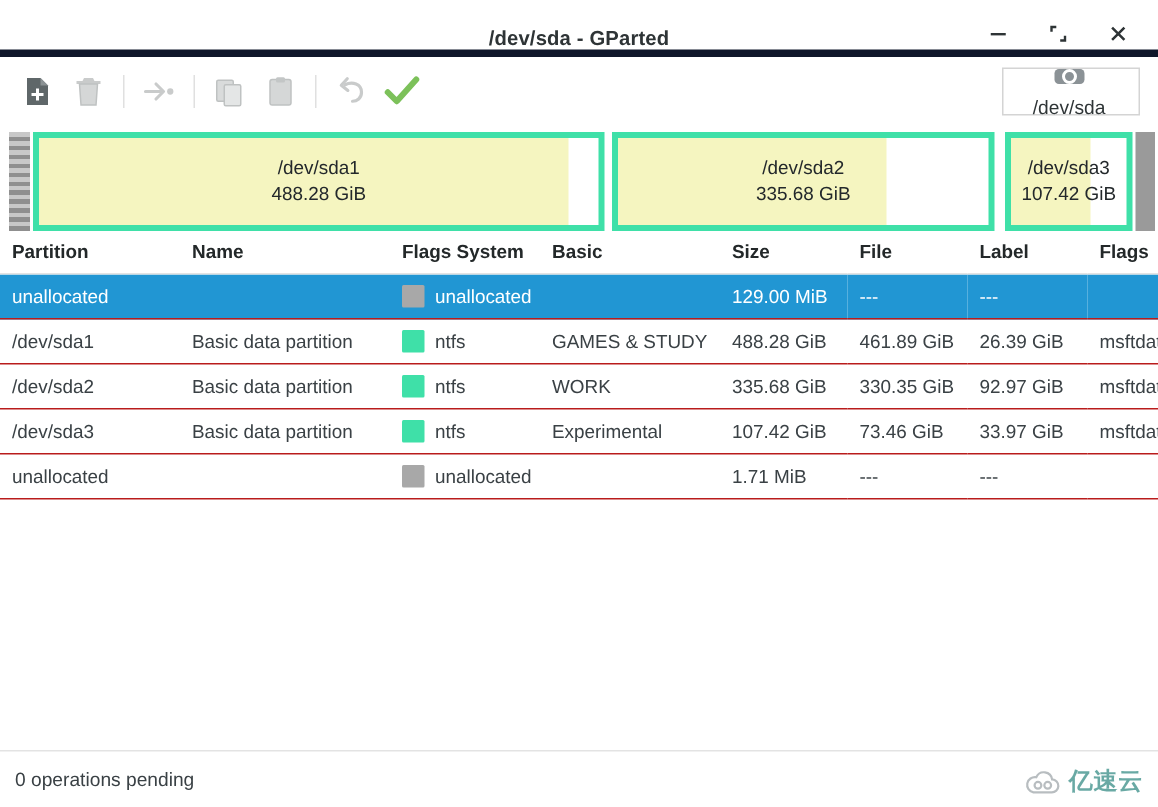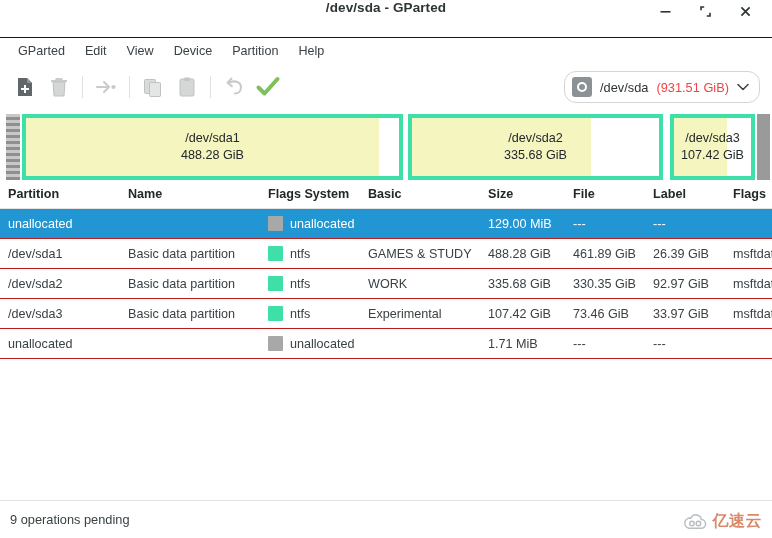--- a/index.html
+++ b/index.html
@@ -13,22 +13,22 @@
     width: 772px; height: 538px;
     position: relative;
     display: flex; flex-direction: column;
     background: #ffffff;
   }
 
   
   .titlebar {
     height: 38px; flex: 0 0 38px;
     background: #ffffff;
-    border-bottom: 1px solid #0f172a;
-    display: flex; align-items: flex-start;
+    border-bottom: 5px solid #0f172a;
+    display: flex; align-items: flex-end;
     position: relative;
   }
   .title-text {
     position: absolute; left: 0; right: 0;
     text-align: center;
     font-size: 13.5px; font-weight: bold; color: #2e3436;
     letter-spacing: .1px;
   }
   .win-btns {
     margin-left: auto; display: flex; align-items: center;
@@ -68,23 +68,24 @@
     cursor: default;
   }
   .tb-sep {
     width: 1px; height: 22px; background: #e0e0e0; margin: 0 6px;
   }
   .spacer { flex: 1 1 auto; }
 
   .device-combo {
     display: flex; align-items: center; gap: 8px;
     height: 32px; padding: 0 10px 0 7px;
-    border: 1px solid #d4d4d4; border-radius: 12px;
+    border: 1px solid #d4d4d4; border-radius: 0;
     background: #ffffff; cursor: default;
     margin-right: 4px;
+    flex-direction: column;
   }
   .device-icon {
     width: 20px; height: 20px; border-radius: 3px;
     background: #8b9296;
     display: flex; align-items: center; justify-content: center;
   }
   .device-icon .ring {
     width: 10px; height: 10px; border-radius: 50%;
     border: 2.5px solid #ffffff;
   }
@@ -176,21 +177,21 @@
   }
   .status-text { font-size: 12.8px; color: #3a4145; }
 
   
   .watermark {
     position: absolute; right: 10px; bottom: 6px;
     display: flex; align-items: center; gap: 5px;
     opacity: .62;
   }
   .wm-text {
-    font-size: 16px; color: #c2410c; font-weight: bold;
+    font-size: 16px; color: #0f766e; font-weight: bold;
     letter-spacing: .5px;
   }
 </style>
 </head>
 <body>
 
 <div id="app">
 
   <div class="titlebar">
     <div class="title-text">/dev/sda - GParted</div>
@@ -206,28 +207,20 @@
         </svg>
       </div>
       <div class="win-btn">
         <svg width="13" height="13" viewBox="0 0 13 13" stroke="#2e3436" stroke-width="1.7">
           <path d="M2.4 2.4l8.2 8.2M10.6 2.4l-8.2 8.2"></path>
         </svg>
       </div>
     </div>
   </div>
 
-  <div class="menubar">
-    <div class="menu-item">GParted</div>
-    <div class="menu-item">Edit</div>
-    <div class="menu-item">View</div>
-    <div class="menu-item">Device</div>
-    <div class="menu-item">Partition</div>
-    <div class="menu-item">Help</div>
-  </div>
 
   <div class="toolbar">
 
     <div class="tb-btn">
       <svg width="24" height="24" viewBox="0 0 24 24">
         <path d="M5 3h9l5 5v13H5z" fill="#5f6769"></path>
         <path d="M14 3l5 5h-5z" fill="#8b9294"></path>
         <path d="M11 10h2v3h3v2h-3v3h-2v-3H8v-2h3z" fill="#ffffff"></path>
       </svg>
     </div>
@@ -422,21 +415,21 @@
             <td class="num">1.71 MiB</td>
             <td class="num">---</td>
             <td class="num">---</td>
             <td></td>
           </tr>
         </tbody>
     </table>
   </div>
 
   <div class="statusbar">
-    <div class="status-text">9 operations pending</div>
+    <div class="status-text">0 operations pending</div>
     <div class="watermark">
       <svg width="26" height="18" viewBox="0 0 30 20">
         <g fill="none" stroke="#8d969b" stroke-width="1.7">
           <path d="M8 17.2h14a5 5 0 0 0 .4-10A6.4 6.4 0 0 0 10.2 5.6 5.8 5.8 0 0 0 8 17.2z"></path>
           <circle cx="11.5" cy="11.8" r="2.6"></circle>
           <circle cx="19" cy="11.8" r="2.6"></circle>
         </g>
       </svg>
       <span class="wm-text">亿速云</span>
     </div>

